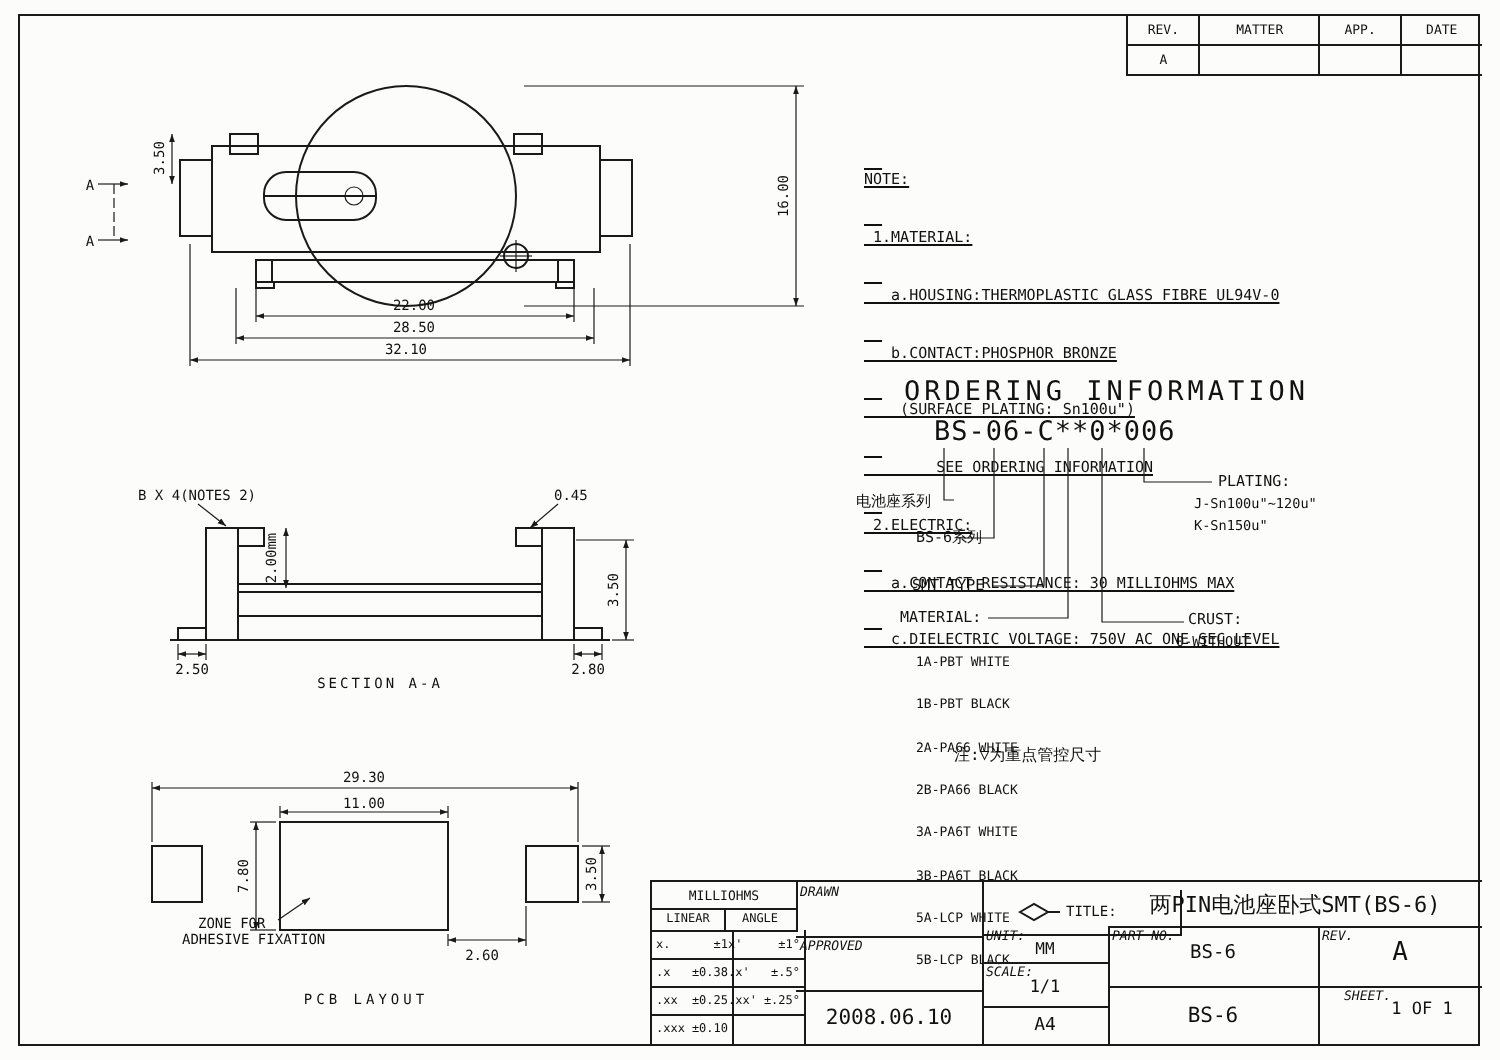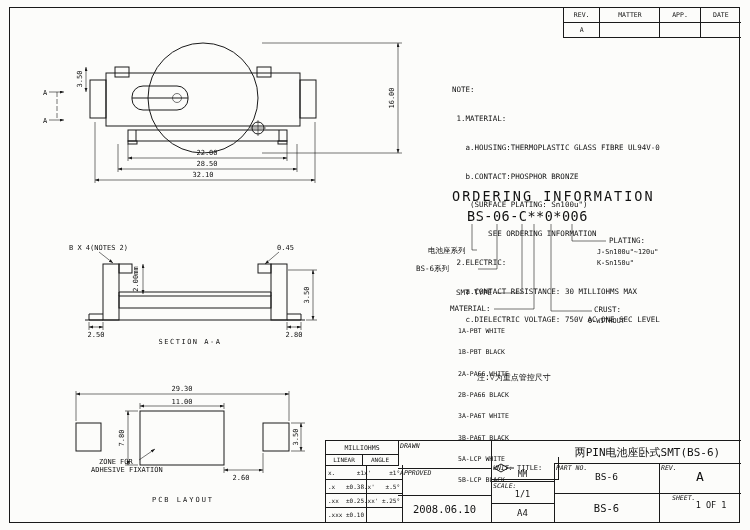--- a/index.html
+++ b/index.html
@@ -3,21 +3,21 @@
 <meta charset="utf-8">
 <style>
   html,body{margin:0;padding:0;width:750px;height:530px;}
   body{position:relative;background:#fcfcfa;font-family:"DejaVu Sans Mono",monospace;color:#111;overflow:hidden;}
   #frame{position:absolute;left:9px;top:7px;width:729px;height:514px;border:1.5px solid #1a1a1a;}
   svg{position:absolute;overflow:visible;}
   svg text{font-family:"DejaVu Sans Mono",monospace;fill:#111;font-size:7px;}
   .ol{stroke:#1a1a1a;stroke-width:1;fill:none;}
   .dl{stroke:#1a1a1a;stroke-width:0.6;fill:none;}
   .lbl{position:absolute;white-space:pre;font-size:7.5px;line-height:9px;}
-  .note-block{position:absolute;left:452px;top:66px;font-size:7.5px;line-height:9.6px;white-space:pre;}
+  .note-block{position:absolute;left:432px;top:66px;font-size:7.5px;line-height:9.6px;white-space:pre;text-decoration:underline;}
   .ord-title{position:absolute;left:452px;top:188px;font-size:13.5px;letter-spacing:2px;}
   .ord-code{position:absolute;left:467px;top:208px;font-size:13.5px;letter-spacing:0.5px;}
   .mats{position:absolute;left:458px;top:314px;font-size:6.5px;line-height:7.1px;white-space:pre;}
   
   #revtable{position:absolute;left:563px;top:8px;width:177px;border-left:1px solid #1a1a1a;background:transparent;}
   .rt-row{display:flex;}
   .rt-c{height:14px;border-right:1px solid #1a1a1a;border-bottom:1px solid #1a1a1a;font-size:6.5px;display:flex;align-items:center;justify-content:center;}
   
   #tblock{position:absolute;left:325px;top:440px;width:415px;height:82px;border-left:1px solid #1a1a1a;border-top:1px solid #1a1a1a;}
   #tblock .cell{position:absolute;border-color:#1a1a1a;border-style:solid;border-width:0;}
@@ -67,21 +67,21 @@
     <path d="M42,6 V32 H47"></path>
     <path d="M67,6 V51 H48"></path>
     <path d="M92,6 V75 H66"></path>
     <path d="M104,6 V91 H64"></path>
     <path d="M121,6 V93 H162"></path>
     <path d="M142,6 V23 H176"></path>
   </g>
 </svg>
 
 <div class="lbl" style="left:428px;top:246px">电池座系列</div>
-<div class="lbl" style="left:416px;top:264px">BS-6系列</div>
+<div class="lbl" style="left:458px;top:264px">BS-6系列</div>
 <div class="lbl" style="left:456px;top:288px">SMT TYPE</div>
 <div class="lbl" style="left:450px;top:304px">MATERIAL:</div>
 
 <div class="mats">
   <div>1A-PBT WHITE</div>
   <div>1B-PBT BLACK</div>
   <div>2A-PA66 WHITE</div>
   <div>2B-PA66 BLACK</div>
   <div>3A-PA6T WHITE</div>
   <div>3B-PA6T BLACK</div>
@@ -291,21 +291,21 @@
   </div>
 
   <div class="cell br bb" style="left:72px;top:0;width:93px;height:27px">
     <span class="cl">DRAWN</span>
   </div>
   <div class="cell br bb" style="left:72px;top:27px;width:93px;height:27px">
     <span class="cl">APPROVED</span>
   </div>
   <div class="cell br cv" style="left:72px;top:54px;width:93px;height:27px;font-size:10.5px">2008.06.10</div>
 
-  <div class="cell br bb" style="left:165px;top:16px;width:63px;height:22px;display:flex;align-items:center;gap:2px;padding:0 2px">
+  <div class="cell br bb" style="left:165px;top:4px;width:63px;height:22px;display:flex;align-items:center;gap:2px;padding:0 18px">
     <svg width="22" height="12" viewBox="0 0 22 12" style="position:static">
       <path d="M1,6 L8,2 L15,6 L8,10 Z" class="ol" stroke-width="0.8"></path>
       <line x1="15" y1="6" x2="21" y2="6" class="ol" stroke-width="0.8"></line>
     </svg>
     <span style="font-size:7px">TITLE:</span>
   </div>
   <div class="cell bb cv" style="left:228px;top:0;width:187px;height:22px;font-size:11px">两PIN电池座卧式SMT(BS-6)</div>
 
   <div class="cell br bb" style="left:165px;top:22px;width:63px;height:18px">
     <span class="cl">UNIT:</span>

